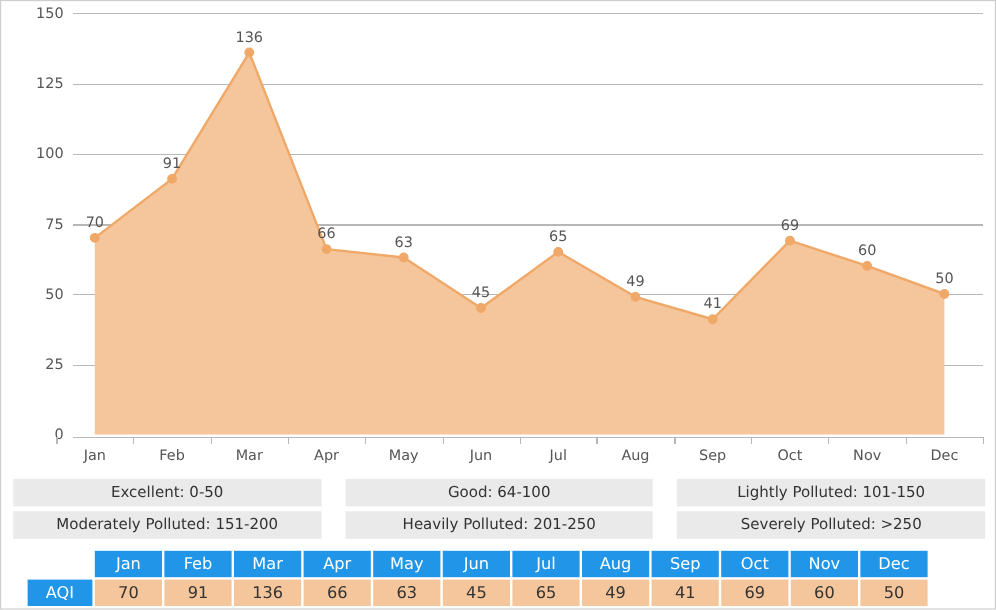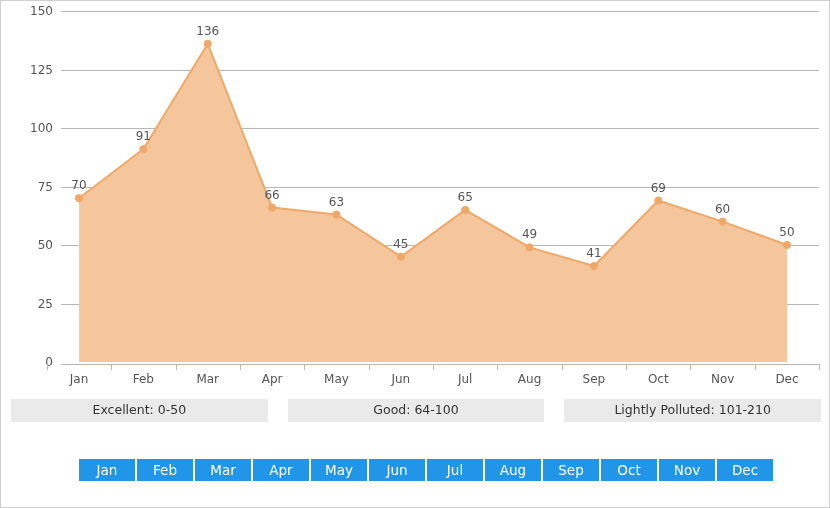--- a/index.html
+++ b/index.html
@@ -214,21 +214,26 @@
           <text x="721.6363636363636" y="382" class="x-tick-label">Nov</text>
           <text x="786" y="382" class="x-tick-label">Dec</text>
         </g>
     </svg>
   </div>
 
   <div id="legend">
     <div class="legend-row">
       <div class="legend-cell">Excellent: 0-50</div>
       <div class="legend-cell">Good: 64-100</div>
-      <div class="legend-cell">Lightly Polluted: 101-210</div>
+      <div class="legend-cell">Lightly Polluted: 101-150</div>
+    </div>
+    <div class="legend-row">
+      <div class="legend-cell">Moderately Polluted: 151-200</div>
+      <div class="legend-cell">Heavily Polluted: 201-250</div>
+      <div class="legend-cell">Severely Polluted: &gt;250</div>
     </div>
   </div>
 
   <div id="data-table">
     <table class="aqi-table">
       <tbody>
         <tr>
           <td class="corner-cell"></td>
         <td class="head-cell">Jan</td>
             <td class="head-cell">Feb</td>
@@ -236,17 +241,32 @@
             <td class="head-cell">Apr</td>
             <td class="head-cell">May</td>
             <td class="head-cell">Jun</td>
             <td class="head-cell">Jul</td>
             <td class="head-cell">Aug</td>
             <td class="head-cell">Sep</td>
             <td class="head-cell">Oct</td>
             <td class="head-cell">Nov</td>
             <td class="head-cell">Dec</td>
           </tr>
+        <tr>
+          <td class="row-label-cell">AQI</td>
+        <td class="value-cell">70</td>
+            <td class="value-cell">91</td>
+            <td class="value-cell">136</td>
+            <td class="value-cell">66</td>
+            <td class="value-cell">63</td>
+            <td class="value-cell">45</td>
+            <td class="value-cell">65</td>
+            <td class="value-cell">49</td>
+            <td class="value-cell">41</td>
+            <td class="value-cell">69</td>
+            <td class="value-cell">60</td>
+            <td class="value-cell">50</td>
+          </tr>
       </tbody>
     </table>
   </div>
 
 </div>
 
 </body></html>

